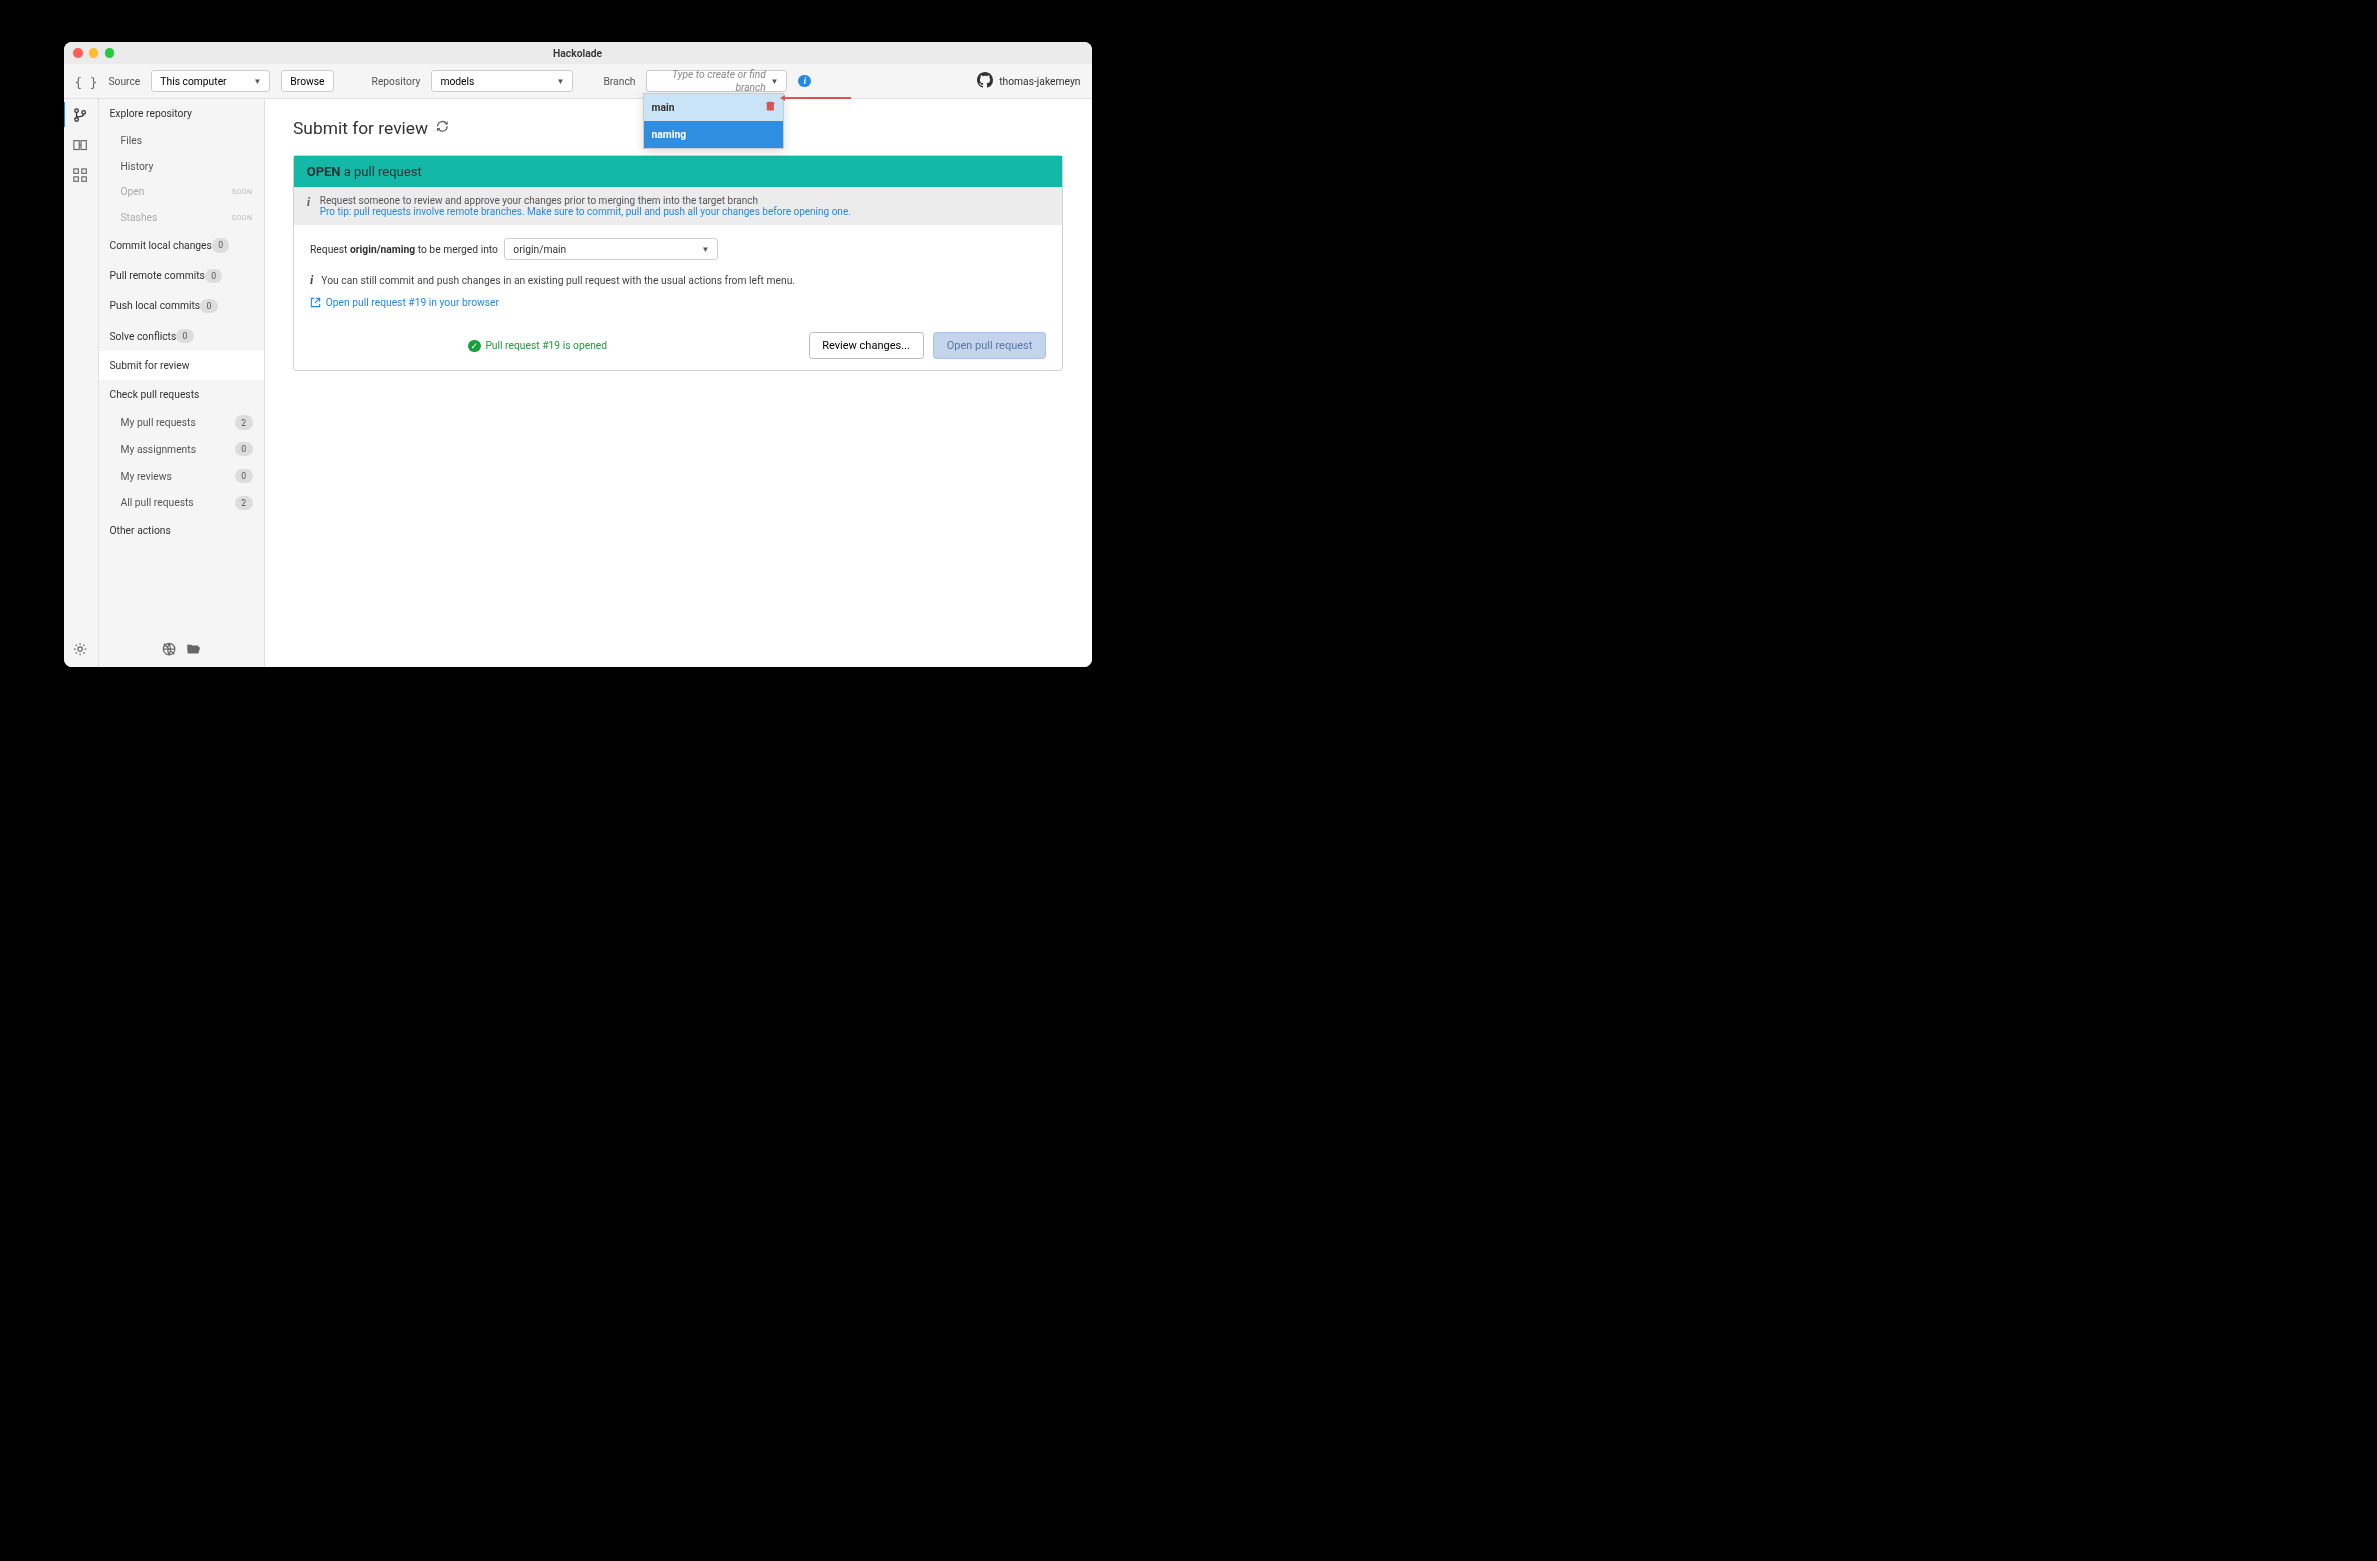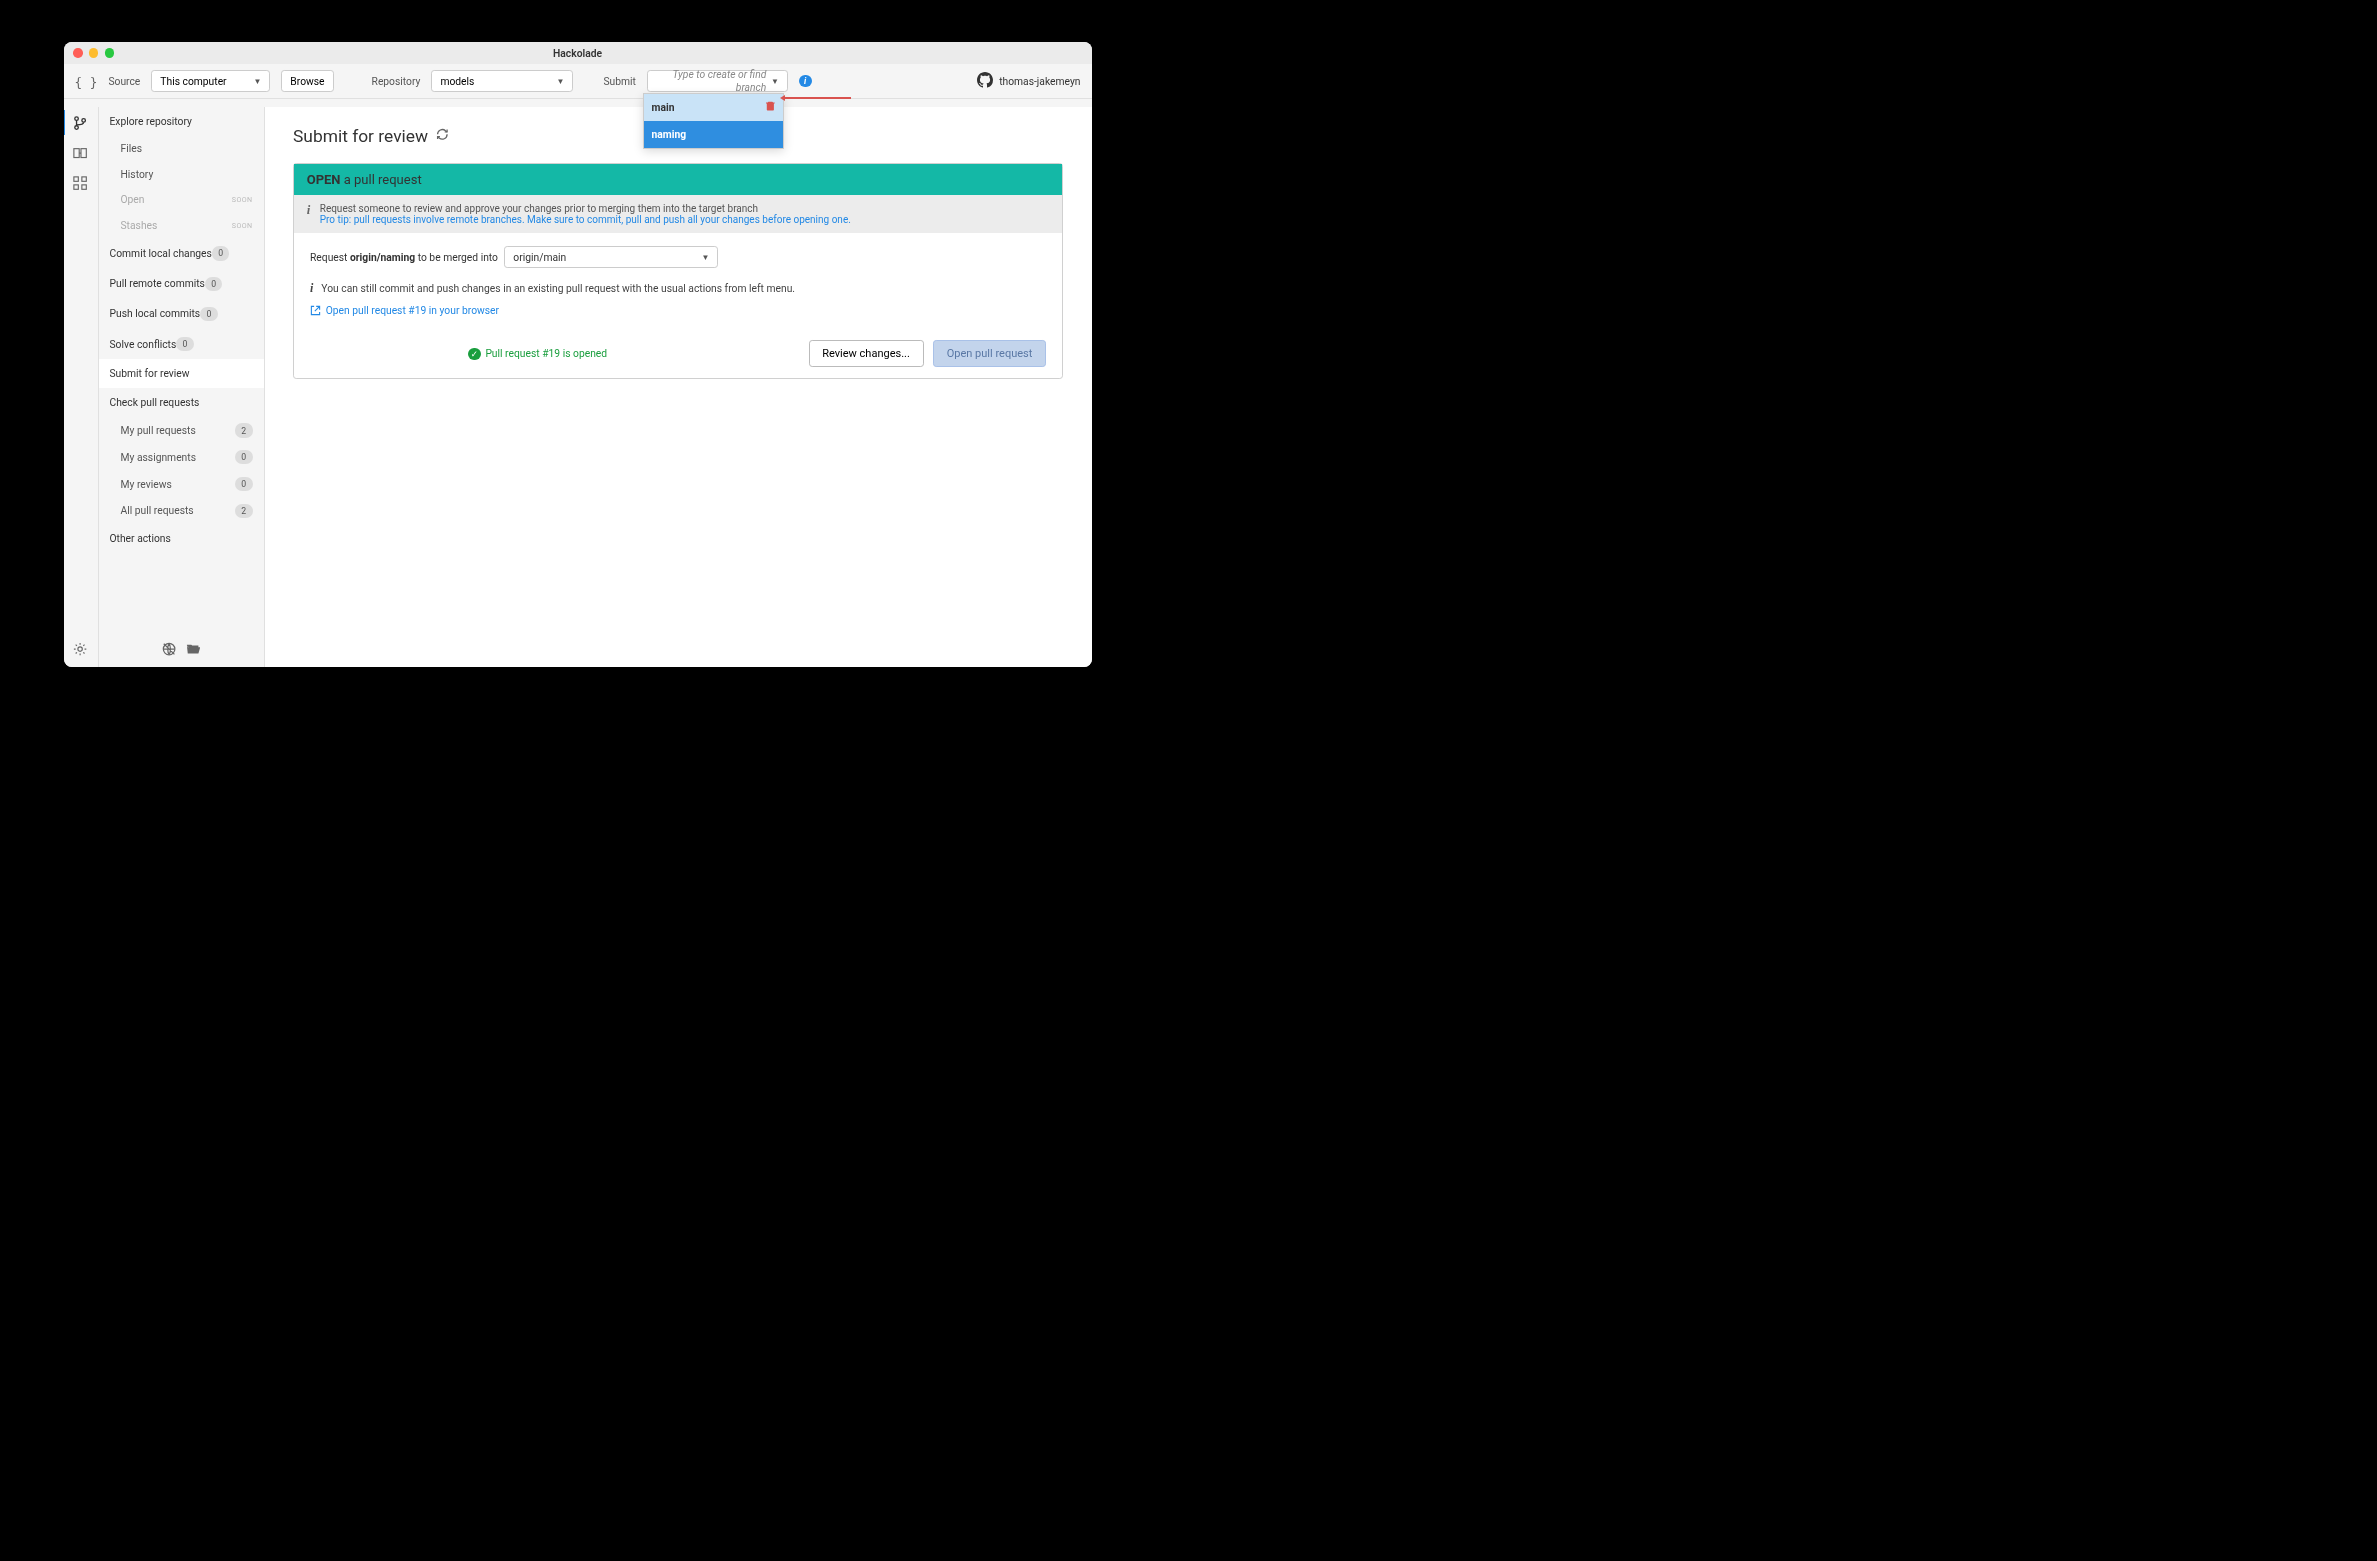--- a/index.html
+++ b/index.html
@@ -18,21 +18,21 @@
   .select { justify-content: space-between; }
   .select.sm { width: 119px; }
   .select.md { width: 142px; }
   .select.lg { width: 141px; }
   .select .ph { color: #888; font-style: italic; text-align: right; }
   .chev { font-size: 8px; color: #555; margin-left: 4.7px; }
   .info-ic { width: 12.7px; height: 12.7px; border-radius: 50%; background: #2389e5; color: #fff; font-size: 8.7px; font-weight: bold; display: flex; align-items: center; justify-content: center; font-style: italic; }
   .tb-right { margin-left: auto; display: flex; align-items: center; gap: 6.3px; }
   .gh-ic svg { width: 16px; height: 16px; }
   .user { font-size: 10.3px; color: #333; }
-  .body { flex: 1; display: flex; overflow: hidden; margin-top: 8px; }
+  .body { flex: 1; display: flex; overflow: hidden; }
   .rail { width: 35px; background: #f5f5f5; border-right: 0.8px solid #e0e0e0; display: flex; flex-direction: column; align-items: center; padding-top: 8px; gap: 14.2px; }
   .rail-ic { width: 16px; height: 16px; display: flex; align-items: center; justify-content: center; color: #666; cursor: pointer; }
   .rail-ic.active { color: #333; position: relative; }
   .rail-ic.active::before { content: ''; position: absolute; left: -9.5px; top: -4.7px; width: 2.4px; height: 25px; background: #2389e5; }
   .rail-bottom { margin-top: auto; margin-bottom: 9.5px; }
   .sidebar { width: 166px; background: #f5f5f5; border-right: 0.8px solid #e0e0e0; display: flex; flex-direction: column; font-size: 10.3px; overflow-y: auto; }
   .sb-section { padding: 8px 11px; color: #333; cursor: pointer; }
   .sb-item { padding: 6.3px 11px 6.3px 22px; color: #555; cursor: pointer; display: flex; justify-content: space-between; align-items: center; }
   .sb-item.dim { color: #aaa; }
   .sb-section.row { display: flex; align-items: center; }
@@ -93,21 +93,21 @@
     <div class="btn">
         <span>Browse</span>
       </div>
     <span style="width:16px"></span>
     <span class="lbl">Repository</span>
     <div class="select md">
       <span>models</span>
       <span class="chev">▼</span>
     </div>
     <span style="width:8px"></span>
-    <span class="lbl">Submit</span>
+    <span class="lbl">Branch</span>
     <div class="select lg">
       <span class="ph">Type to create or find branch</span>
       <span class="chev">▼</span>
     </div>
     <div class="info-ic">i</div>
     <div class="tb-right">
       <span class="gh-ic">
         <svg viewBox="0 0 16 16" fill="#333">
             <path d="M8 0C3.58 0 0 3.58 0 8c0 3.54 2.29 6.53 5.47 7.59.4.07.55-.17.55-.38 0-.19-.01-.82-.01-1.49-2.01.37-2.53-.49-2.69-.94-.09-.23-.48-.94-.82-1.13-.28-.15-.68-.52-.01-.53.63-.01 1.08.58 1.23.82.72 1.21 1.87.87 2.33.66.07-.52.28-.87.51-1.07-1.78-.2-3.64-.89-3.64-3.95 0-.87.31-1.59.82-2.15-.08-.2-.36-1.02.08-2.12 0 0 .67-.21 2.2.82.64-.18 1.32-.27 2-.27.68 0 1.36.09 2 .27 1.53-1.04 2.2-.82 2.2-.82.44 1.1.16 1.92.08 2.12.51.56.82 1.27.82 2.15 0 3.07-1.87 3.75-3.65 3.95.29.25.54.73.54 1.48 0 1.07-.01 1.93-.01 2.2 0 .21.15.46.55.38A8.013 8.013 0 0016 8c0-4.42-3.58-8-8-8z"></path>
           </svg>

